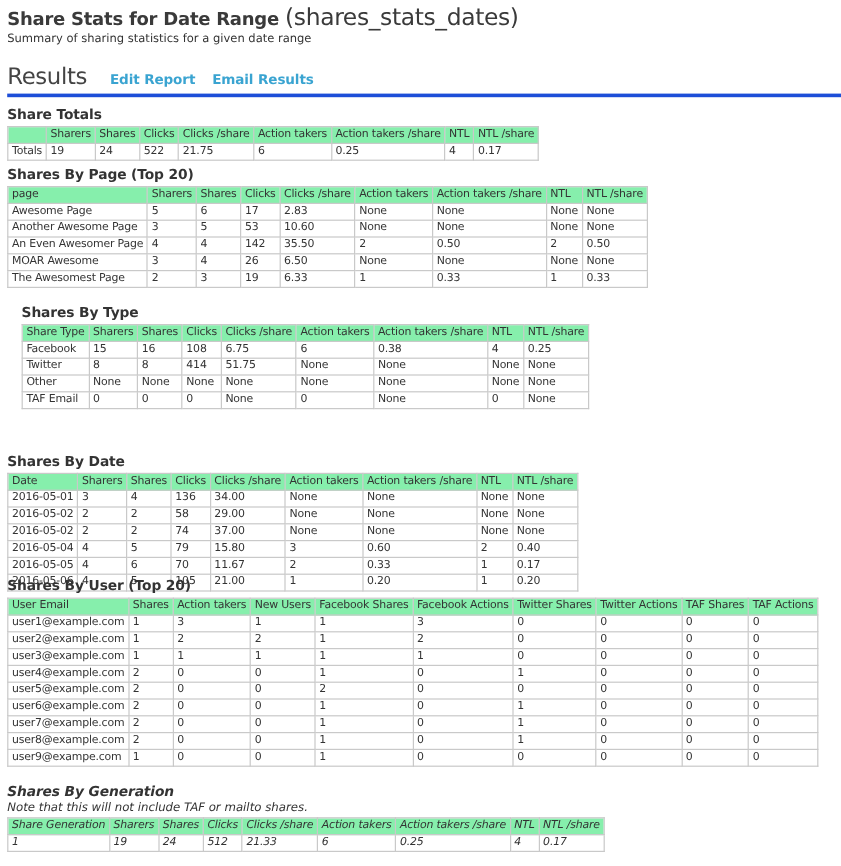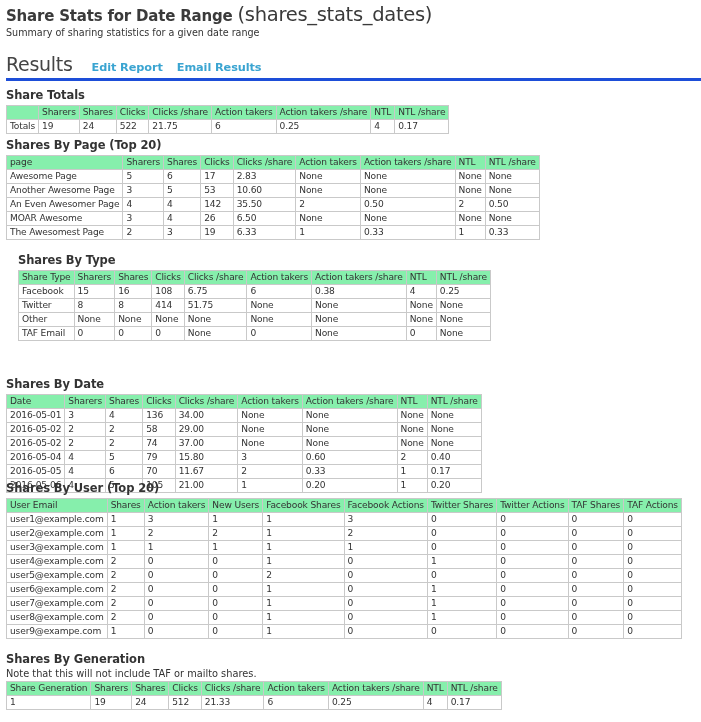--- a/index.html
+++ b/index.html
@@ -438,21 +438,21 @@
           <td>0</td>
           <td>0</td>
           <td>0</td>
           <td>0</td>
           <td>0</td>
         </tr>
       </tbody>
     </table>
 </div>
 
-<div class="sec" style="left:6px; top:652px;">
+<div class="sec" style="left:6px; top:652px;font-style:italic;">
   <div class="section-title">Shares By Generation</div>
   <div class="note">Note that this will not include TAF or mailto shares.</div>
   <table class="data" style="margin-top:1px;">
       <thead>
         <tr>
           <th>Share Generation</th>
           <th>Sharers</th>
           <th>Shares</th>
           <th>Clicks</th>
           <th>Clicks /share</th>

